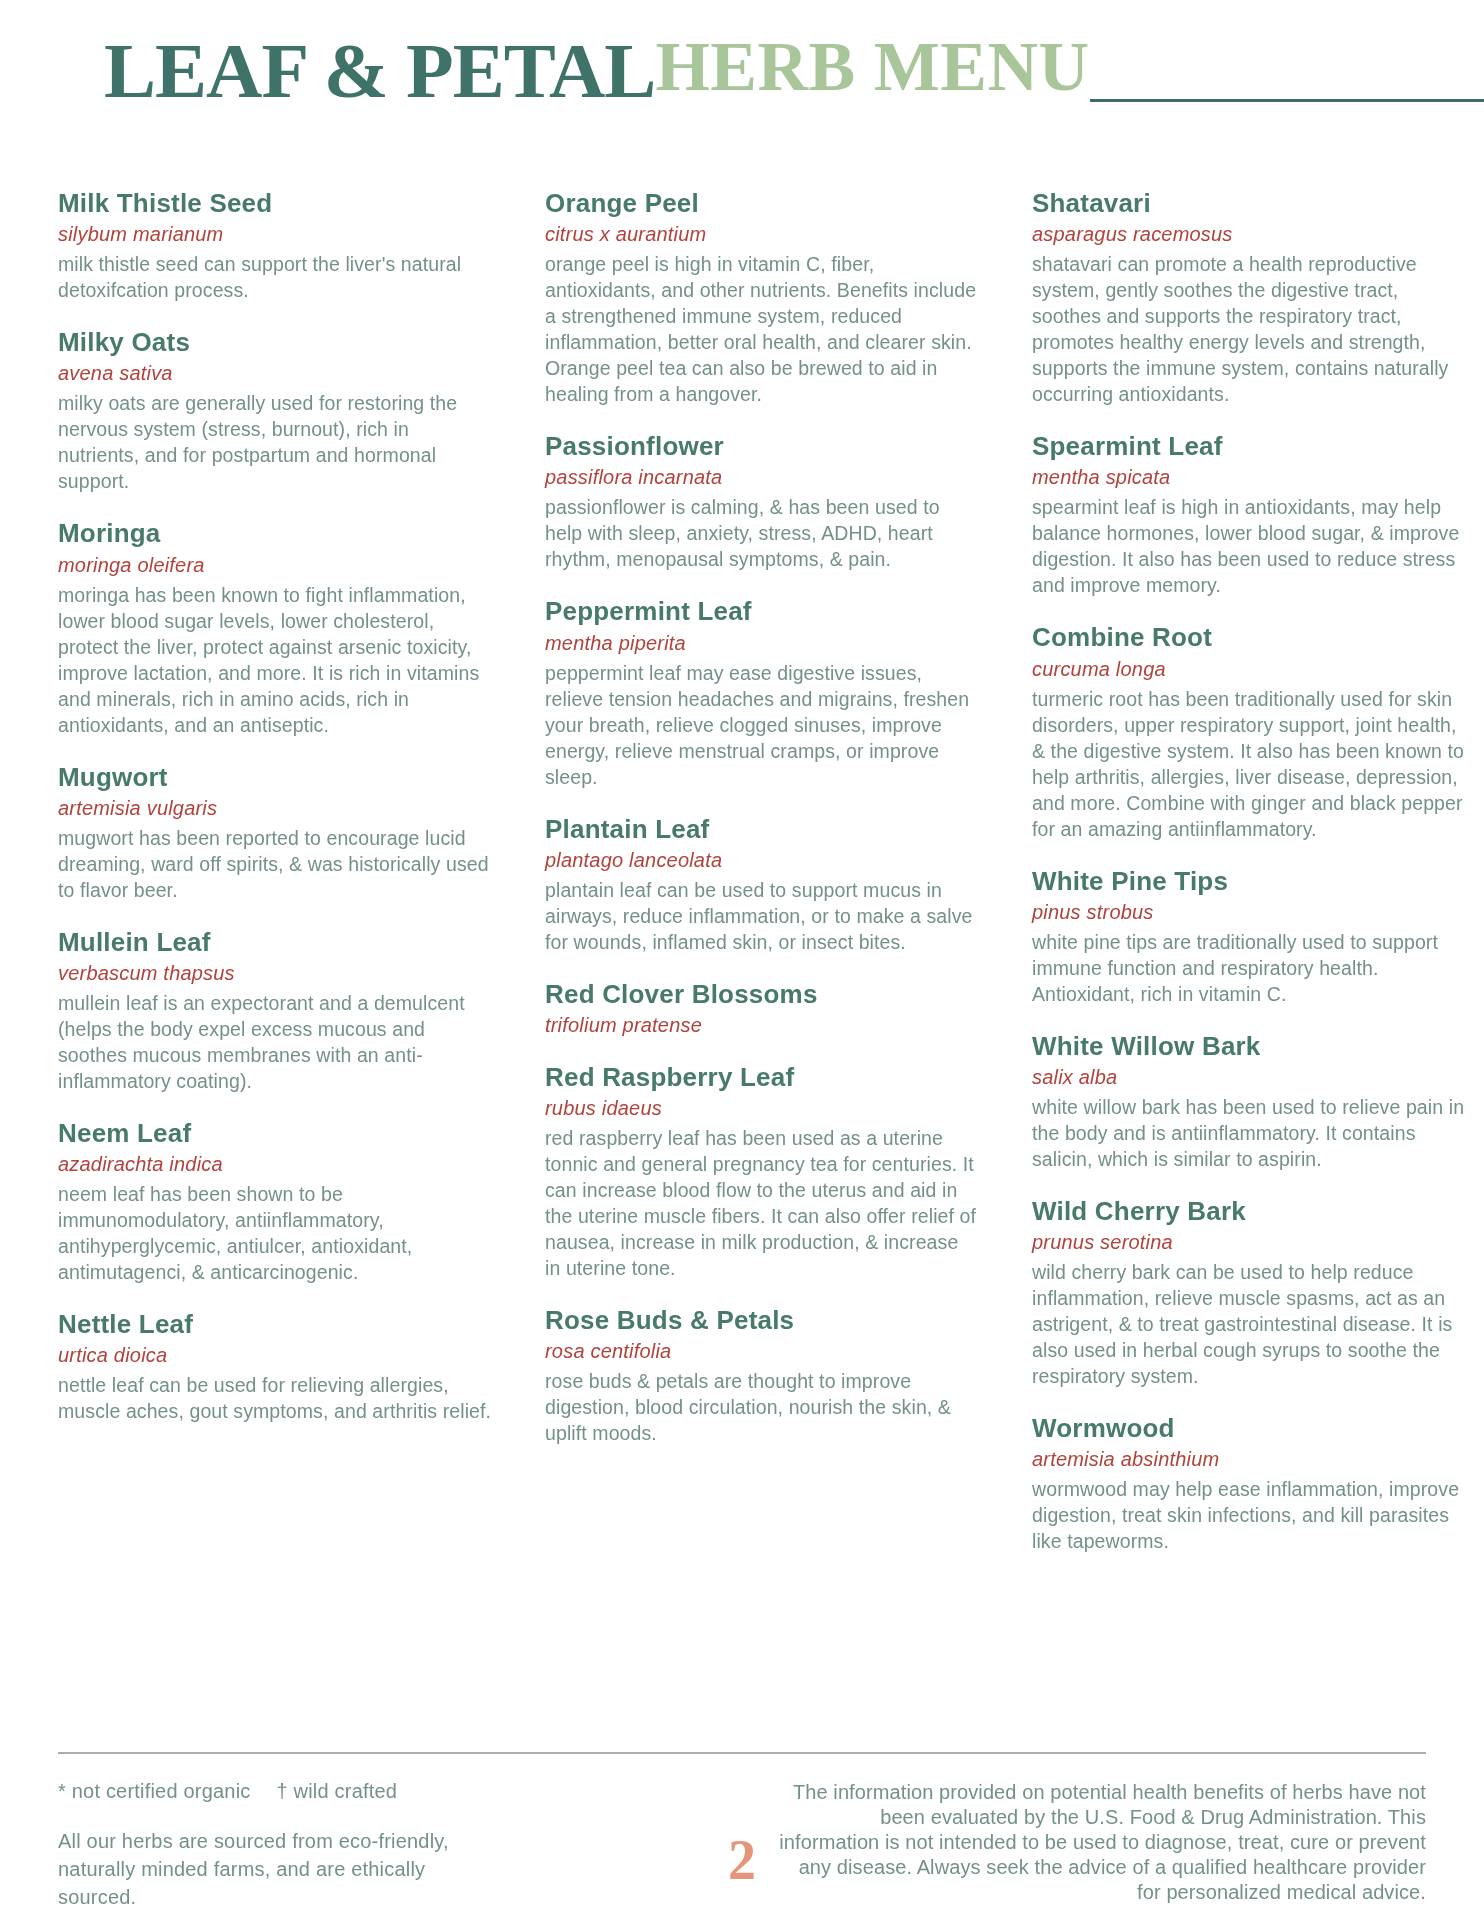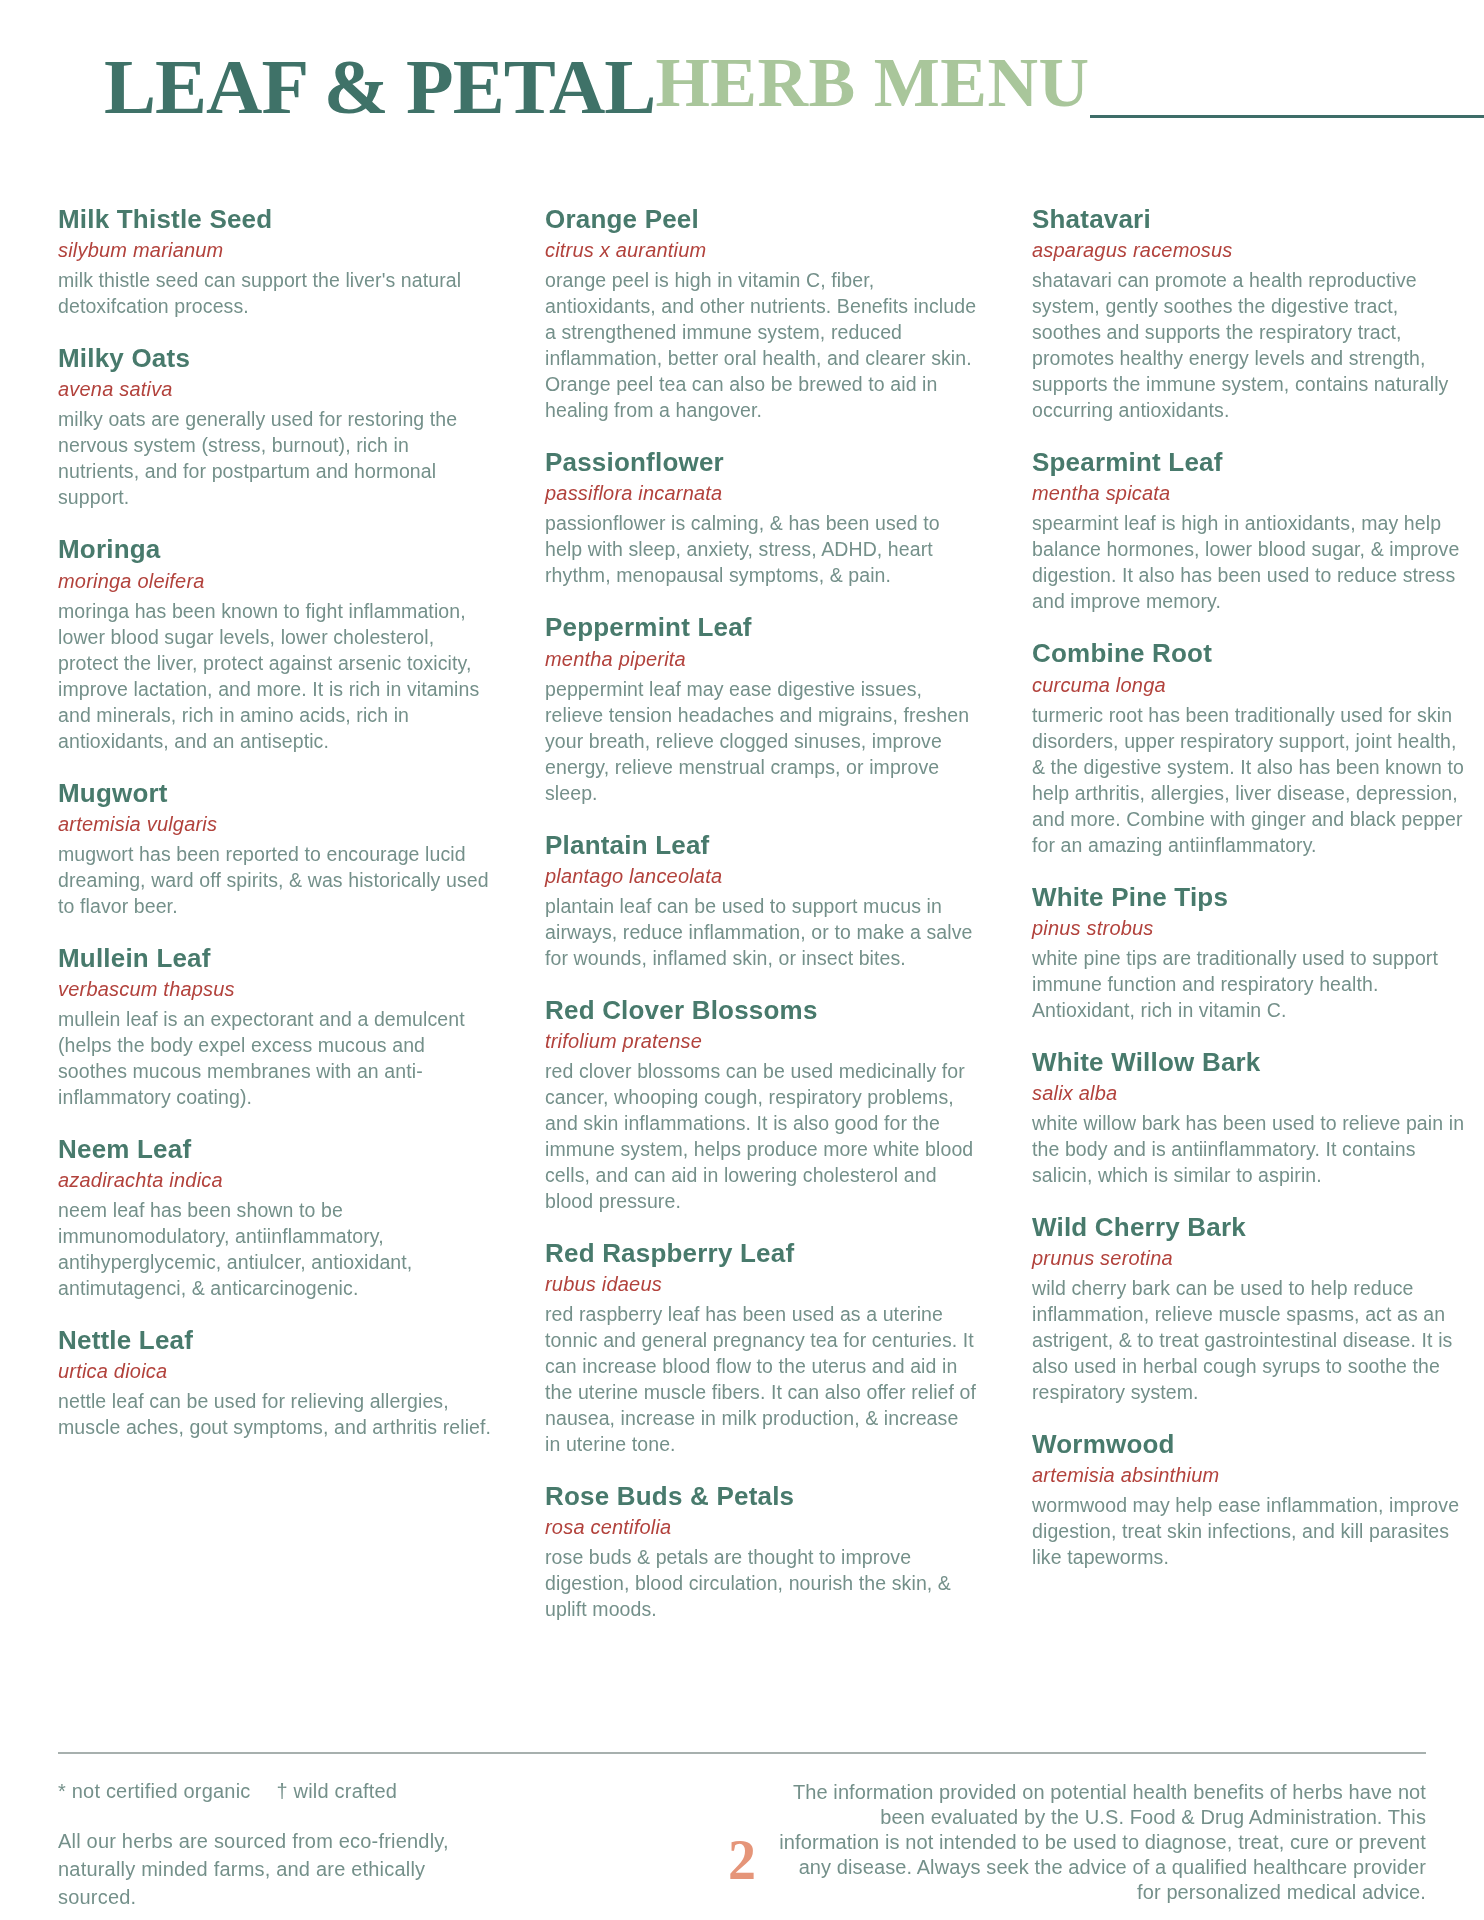--- a/index.html
+++ b/index.html
@@ -1,20 +1,20 @@
 <!DOCTYPE html>
 <html><head>
 <meta charset="utf-8">
 <style>
   html,body{margin:0;padding:0;background:#ffffff;}
   body{width:1484px;height:1920px;font-family:"Liberation Sans",sans-serif;-webkit-font-smoothing:antialiased;}
   .page{position:relative;width:1484px;height:1920px;overflow:hidden;background:#ffffff;}
 
   
-  .header{display:flex;justify-content:space-between;align-items:flex-start;padding:48px 58px 0 58px;height:130px;}
+  .header{display:flex;justify-content:space-between;align-items:flex-start;padding:32px 58px 0 58px;height:130px;}
   .logo{font-family:"Liberation Serif","DejaVu Serif",serif;font-weight:700;font-size:78px;line-height:1;color:#3f7268;letter-spacing:-1px;margin-left:46px;white-space:nowrap;}
   .masthead{display:flex;flex-direction:row;align-items:flex-end;}
   .menu-title{font-family:"Liberation Serif","DejaVu Serif",serif;font-weight:700;font-size:70px;line-height:1;color:#a9c69b;letter-spacing:0.5px;white-space:nowrap;}
   .menu-underline{width:462px;height:3px;background:#3e6d68;margin-top:14px;}
 
   
   .columns{display:flex;gap:53px;padding:26px 58px 0 58px;}
   .col{width:434px;flex:0 0 434px;}
   .entry{margin-bottom:24px;}
   .entry-name{margin:0 0 3px 0;font-size:26px;font-weight:700;color:#487a6c;line-height:1.2;letter-spacing:0.2px;}
@@ -101,21 +101,20 @@
           <p class="entry-desc">peppermint leaf may ease digestive issues, relieve tension headaches and migrains, freshen your breath, relieve clogged sinuses, improve energy, relieve menstrual cramps, or improve sleep.</p>
         </article>
         <article class="entry">
           <h3 class="entry-name">Plantain Leaf</h3>
           <div class="entry-latin">plantago lanceolata</div>
           <p class="entry-desc">plantain leaf can be used to support mucus in airways, reduce inflammation, or to make a salve for wounds, inflamed skin, or insect bites.</p>
         </article>
         <article class="entry">
           <h3 class="entry-name">Red Clover Blossoms</h3>
           <div class="entry-latin">trifolium pratense</div>
-          <p class="entry-desc">red clover blossoms can be used medicinally for cancer, whooping cough, respiratory problems, and skin inflammations. It is also good for the immune system, helps produce more white blood cells, and can aid in lowering cholesterol and blood pressure.</p>
         </article>
         <article class="entry">
           <h3 class="entry-name">Red Raspberry Leaf</h3>
           <div class="entry-latin">rubus idaeus</div>
           <p class="entry-desc">red raspberry leaf has been used as a uterine tonnic and general pregnancy tea for centuries. It can increase blood flow to the uterus and aid in the uterine muscle fibers. It can also offer relief of nausea, increase in milk production, &amp; increase in uterine tone.</p>
         </article>
         <article class="entry">
           <h3 class="entry-name">Rose Buds &amp; Petals</h3>
           <div class="entry-latin">rosa centifolia</div>
           <p class="entry-desc">rose buds &amp; petals are thought to improve digestion, blood circulation, nourish the skin, &amp; uplift moods.</p>

